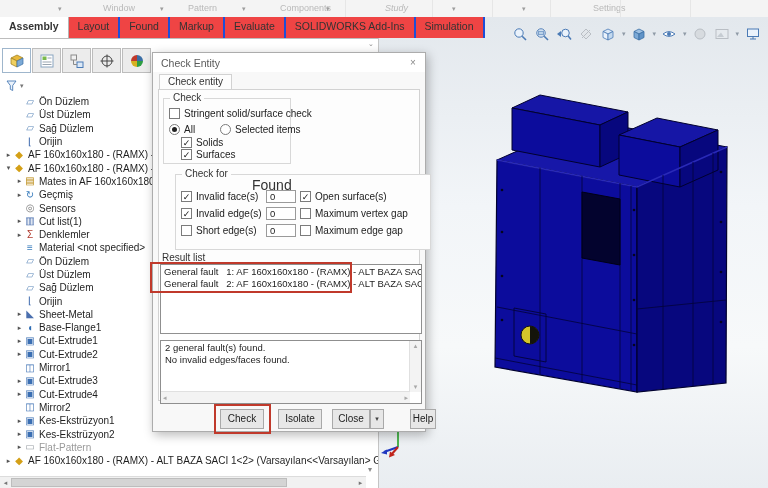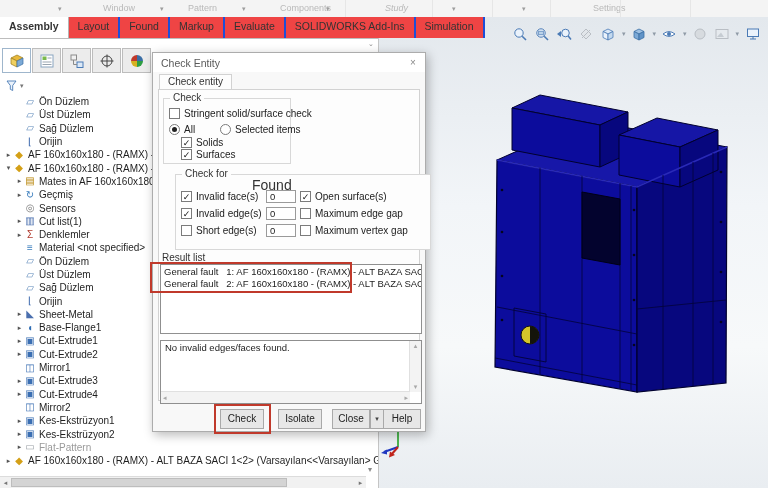--- a/index.html
+++ b/index.html
@@ -512,53 +512,54 @@
               <span class="found-box">0</span>
             </div>
           </div>
         <div id="cf-right" style="position:absolute;left:124px;top:13px;">
             <div class="cf-row">
               <span class="cb">✓</span>
               <span style="white-space: nowrap; text-align: right;">Open surface(s)</span>
             </div>
             <div class="cf-row">
               <span class="cb"></span>
-              <span style="white-space: nowrap;">Maximum edge gap</span>
+              <span style="white-space: nowrap;">Maximum vertex gap</span>
             </div>
             <div class="cf-row">
               <span class="cb"></span>
-              <span style="white-space: nowrap;">Maximum vertex gap</span>
+              <span style="white-space: nowrap;">Maximum edge gap</span>
             </div>
           </div>
       </div>
 
       <span class="result-label">Result list</span>
       <div class="listbox" id="resultlist">
           <div class="list-row">General fault   1: AF 160x160x180 - (RAMX) - ALT BAZA SACI 2&lt;1&gt;</div>
           <div class="list-row">General fault   2: AF 160x160x180 - (RAMX) - ALT BAZA SACI 2&lt;1&gt;</div>
         </div>
 
       <div class="msgbox">
         <div id="msglines">
+            <div class="msg-line">2 general fault(s) found.</div>
             <div class="msg-line">No invalid edges/faces found.</div>
           </div>
         <div class="vsb">
           <span class="up">▴</span>
           <span class="dn">▾</span>
         </div>
         <div class="hsb">
           <span class="lt">◂</span>
           <span class="rt">▸</span>
         </div>
       </div>
     </div>
 
     <div class="dlg-btn" style="left:67px;width:44px;">Check</div>
     <div class="dlg-btn" style="left:125px;width:44px;">Isolate</div>
     <div class="dlg-btn" style="left:179px;width:38px;">Close</div>
     <div class="dlg-btn split-caret" style="left:217px;width:14px;">▾</div>
-    <div class="dlg-btn" style="left:230px;width:38px;">Help</div>
+    <div class="dlg-btn" style="left:257px;width:26px;">Help</div>
   </div>
 
   <div class="annot" style="left:150px;top:262px;width:198px;height:27px;"></div>
   <div class="annot" style="left:214px;top:404px;width:53px;height:26px;"></div>
 
 </div>
 
 </body></html>

